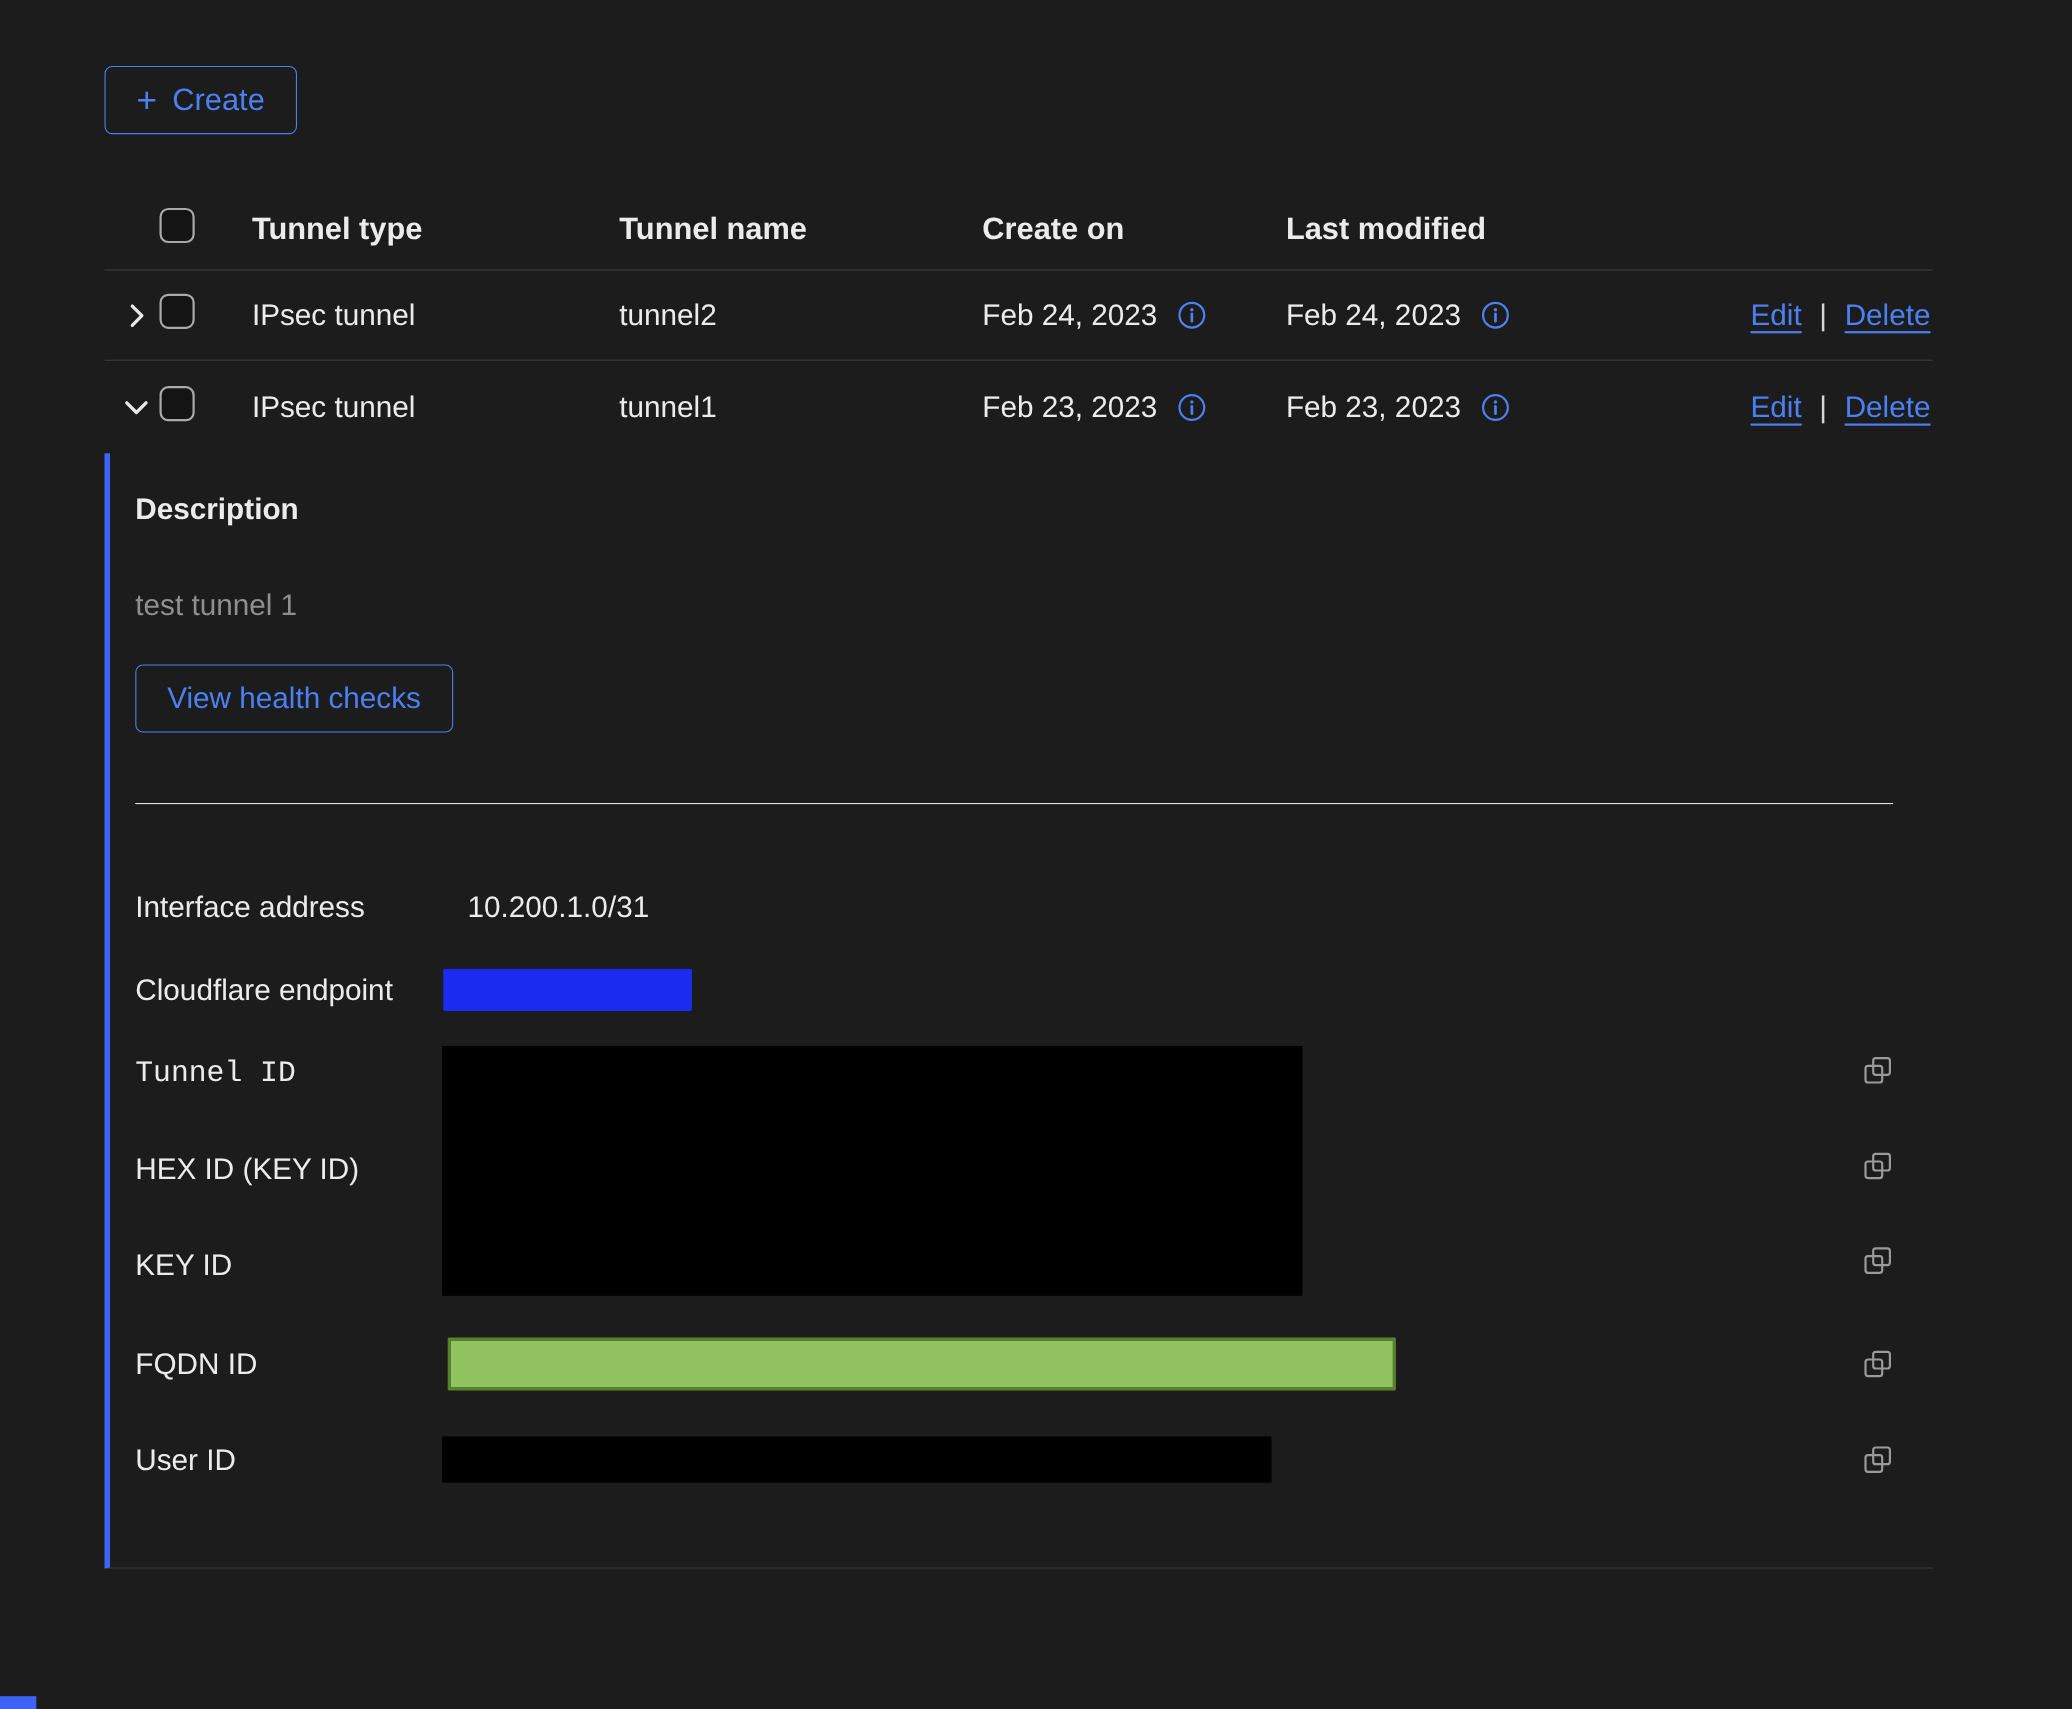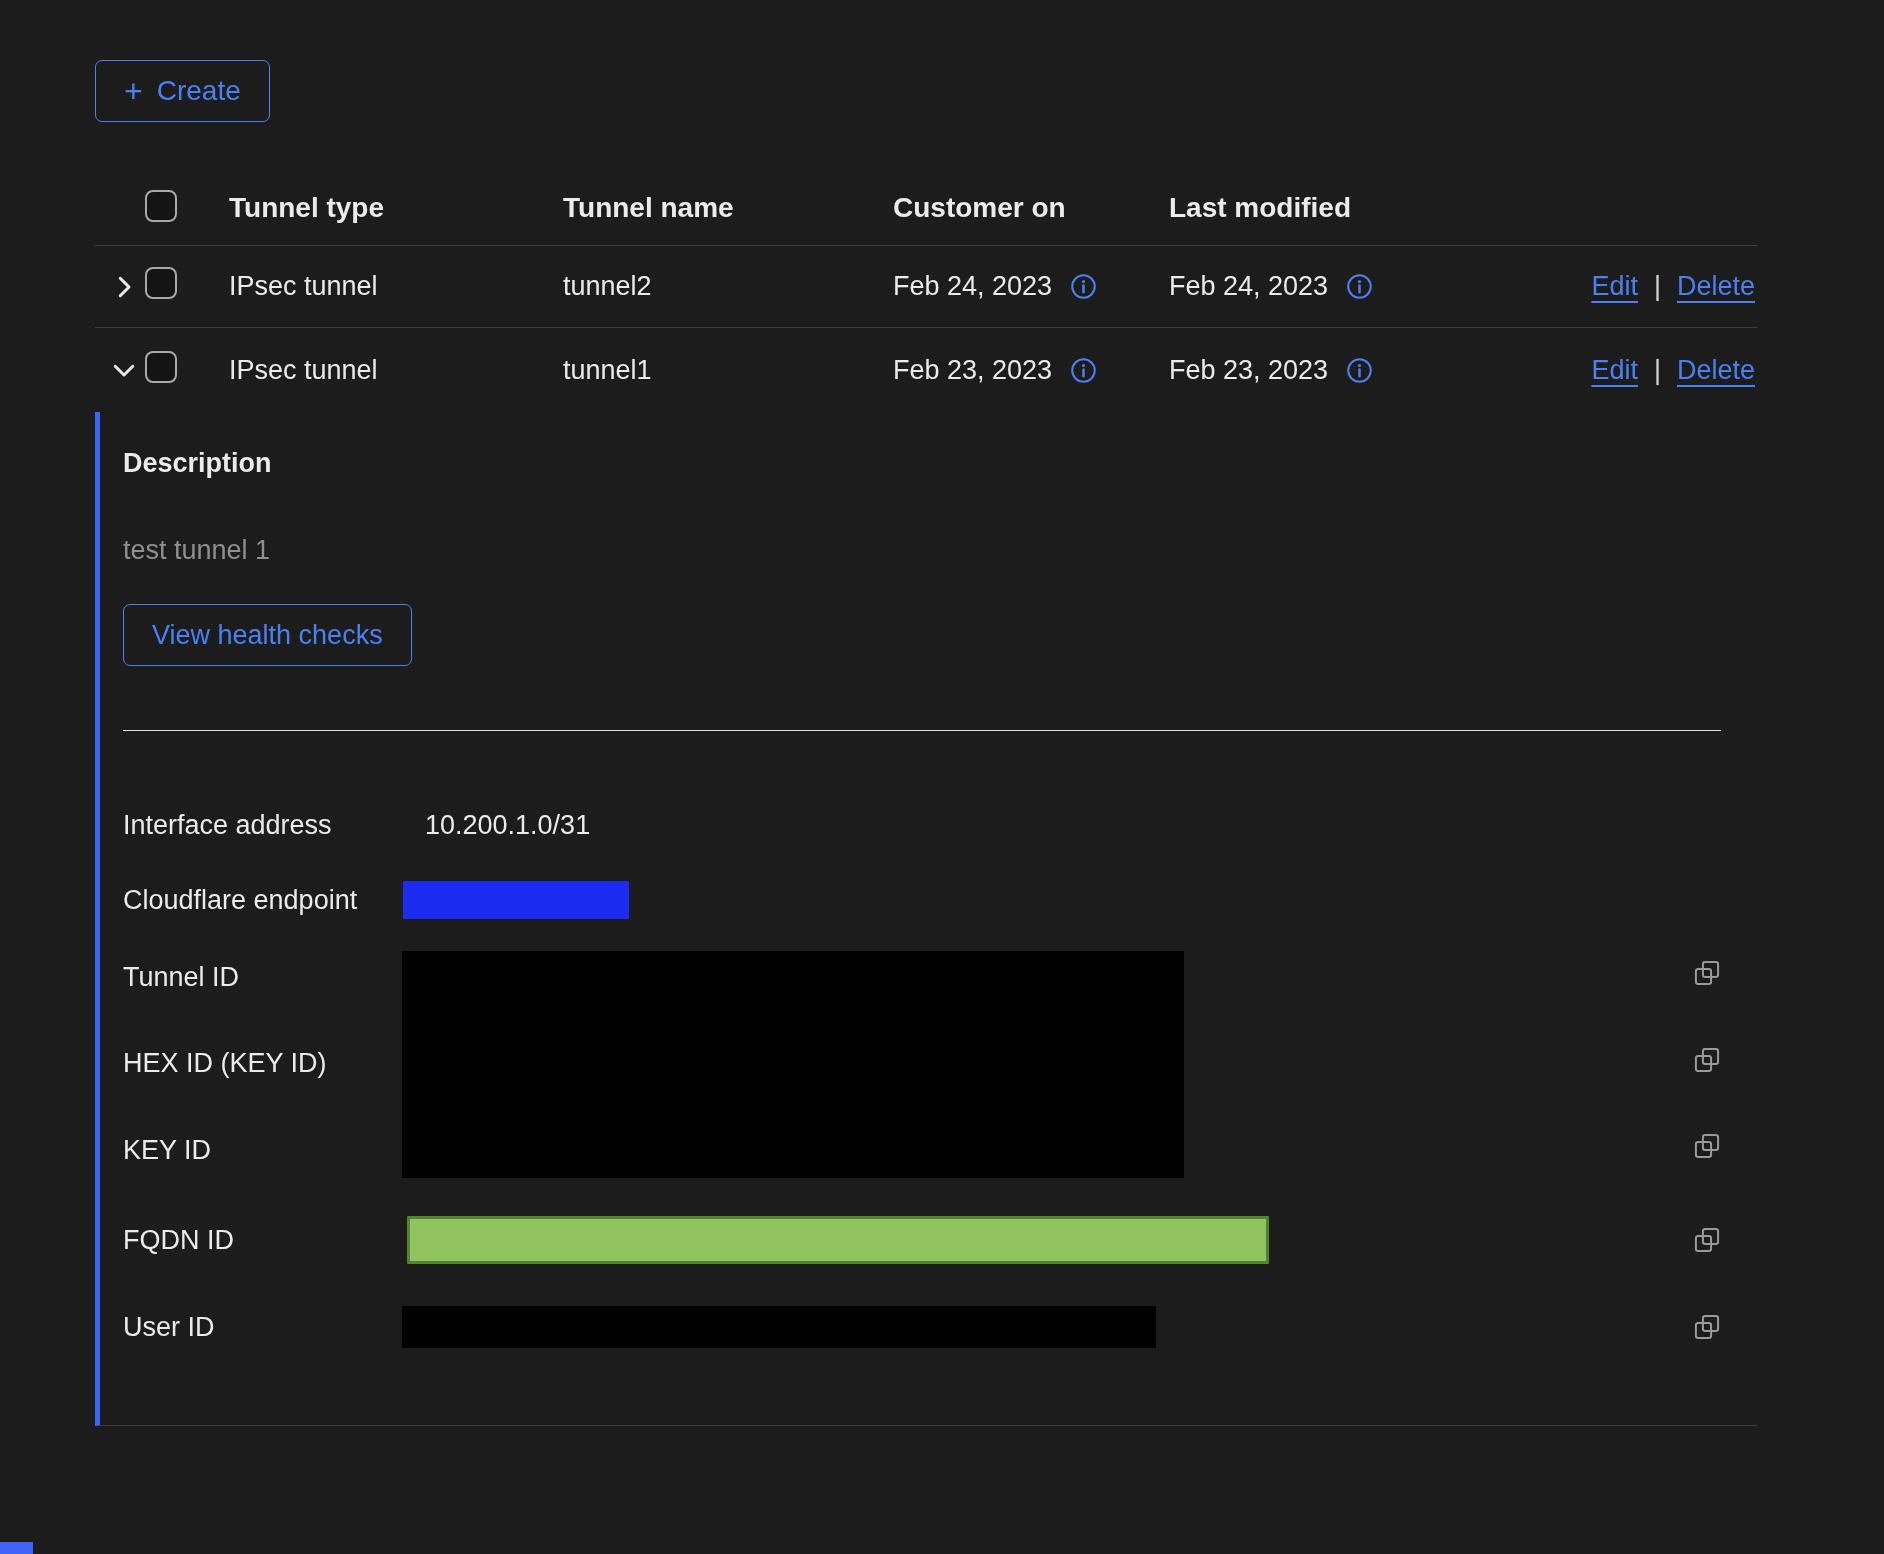--- a/index.html
+++ b/index.html
@@ -103,21 +103,21 @@
 
   <div class="tbl">
 
     <div class="t-row t-head">
       <div class="chev-cell"></div>
       <div>
         <input type="checkbox" style="">
       </div>
       <div class="cell">Tunnel type</div>
       <div class="cell">Tunnel name</div>
-      <div class="cell">Customer on</div>
+      <div class="cell">Create on</div>
       <div class="cell">Last modified</div>
       <div></div>
     </div>
 
     <div class="t-row t-body-row row-sep">
       <div class="chev-cell">
         <button class="chev-btn" aria-label="expand">
           <svg width="30" height="30" viewBox="0 0 24 24" fill="none" stroke="currentColor" stroke-width="2.4" stroke-linecap="round" stroke-linejoin="round">
               <polyline points="9,5 16,12 9,19"></polyline>
             </svg>
@@ -213,21 +213,21 @@
         </div>
 
 
         <div class="f-row">
           <div class="f-label">Cloudflare endpoint</div>
           <div class="redact redact-blue" style="background-color: rgb(27, 44, 240);"></div>
         </div>
 
         <div class="id-group">
           <div class="id-black-box" style="background-color: rgb(0, 0, 0);"></div>
-          <div class="id-label" style="top:11px;">Tunnel ID</div>
+          <div class="id-label" style="top:11px;font-family:Liberation Mono, monospace;">Tunnel ID</div>
           <div class="id-label" style="top:97px;">HEX ID (KEY ID)</div>
           <div class="id-label" style="top:184px;">KEY ID</div>
           <button class="copy-btn id-copy" style="top:8px;" aria-label="copy tunnel id">
             <svg width="28" height="28" viewBox="0 0 24 24" fill="none" stroke="currentColor" stroke-width="1.7">
                 <rect x="8.5" y="2.5" width="13" height="13" rx="2"></rect>
                 <rect x="2.5" y="8.5" width="13" height="13" rx="2"></rect>
               </svg>
           </button>
           <button class="copy-btn id-copy" style="top:95px;" aria-label="copy hex id">
             <svg width="28" height="28" viewBox="0 0 24 24" fill="none" stroke="currentColor" stroke-width="1.7">

